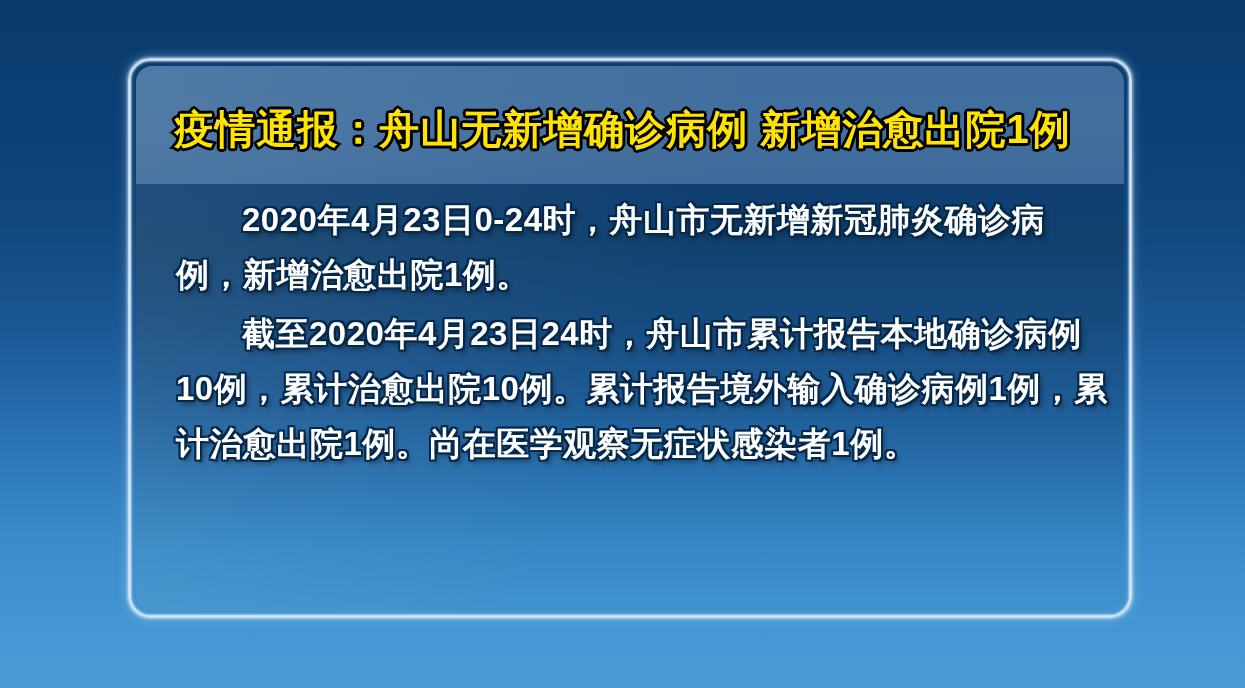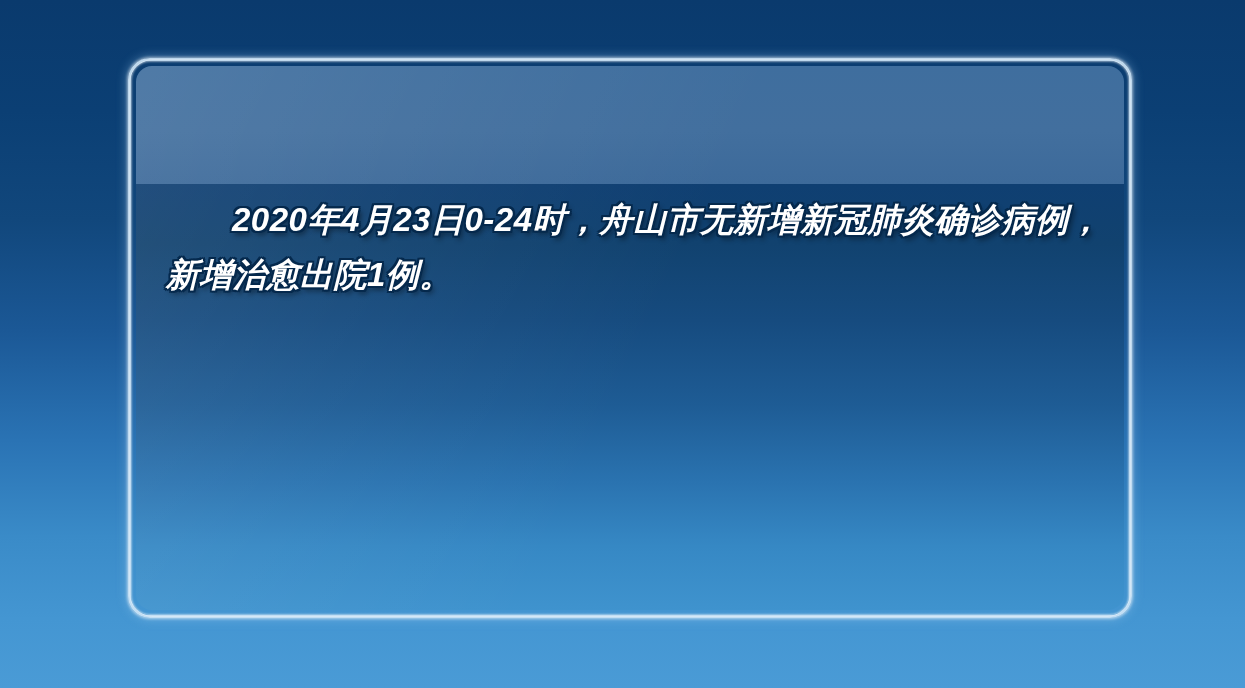--- a/index.html
+++ b/index.html
@@ -133,36 +133,37 @@
     line-height: 55px;
     letter-spacing: 0.5px;
     text-shadow:
       2px 2px 0 #05294d, -2px 2px 0 #05294d,
       2px -2px 0 #05294d, -2px -2px 0 #05294d,
       0 2px 0 #05294d, 0 -2px 0 #05294d,
       2px 0 0 #05294d, -2px 0 0 #05294d,
       3px 4px 5px rgba(0,0,0,0.45);
   }
   #body-copy p {
-    margin: 0 0 4px 6px;
+    margin: 0 0 4px 16px;
     text-indent: 2em;
-    font-style: italic;
   }
 </style>
 </head>
 <body>
 
 <div id="screen">
 
   <div id="frame"></div>
 
   <div id="panel">
     <div class="band-top"></div>
     <div class="band-body"></div>
     <div class="panel-sheen"></div>
   </div>
 
+  <div id="headline">疫情通报：舟山无新增确诊病例  新增治愈出院1例</div>
 
   <div id="body-copy">
     <p>2020年4月23日0-24时，舟山市无新增新冠肺炎确诊病例，新增治愈出院1例。</p>
+    <p>截至2020年4月23日24时，舟山市累计报告本地确诊病例10例，累计治愈出院10例。累计报告境外输入确诊病例1例，累计治愈出院1例。尚在医学观察无症状感染者1例。</p>
   </div>
 
 </div>
 
 </body></html>

